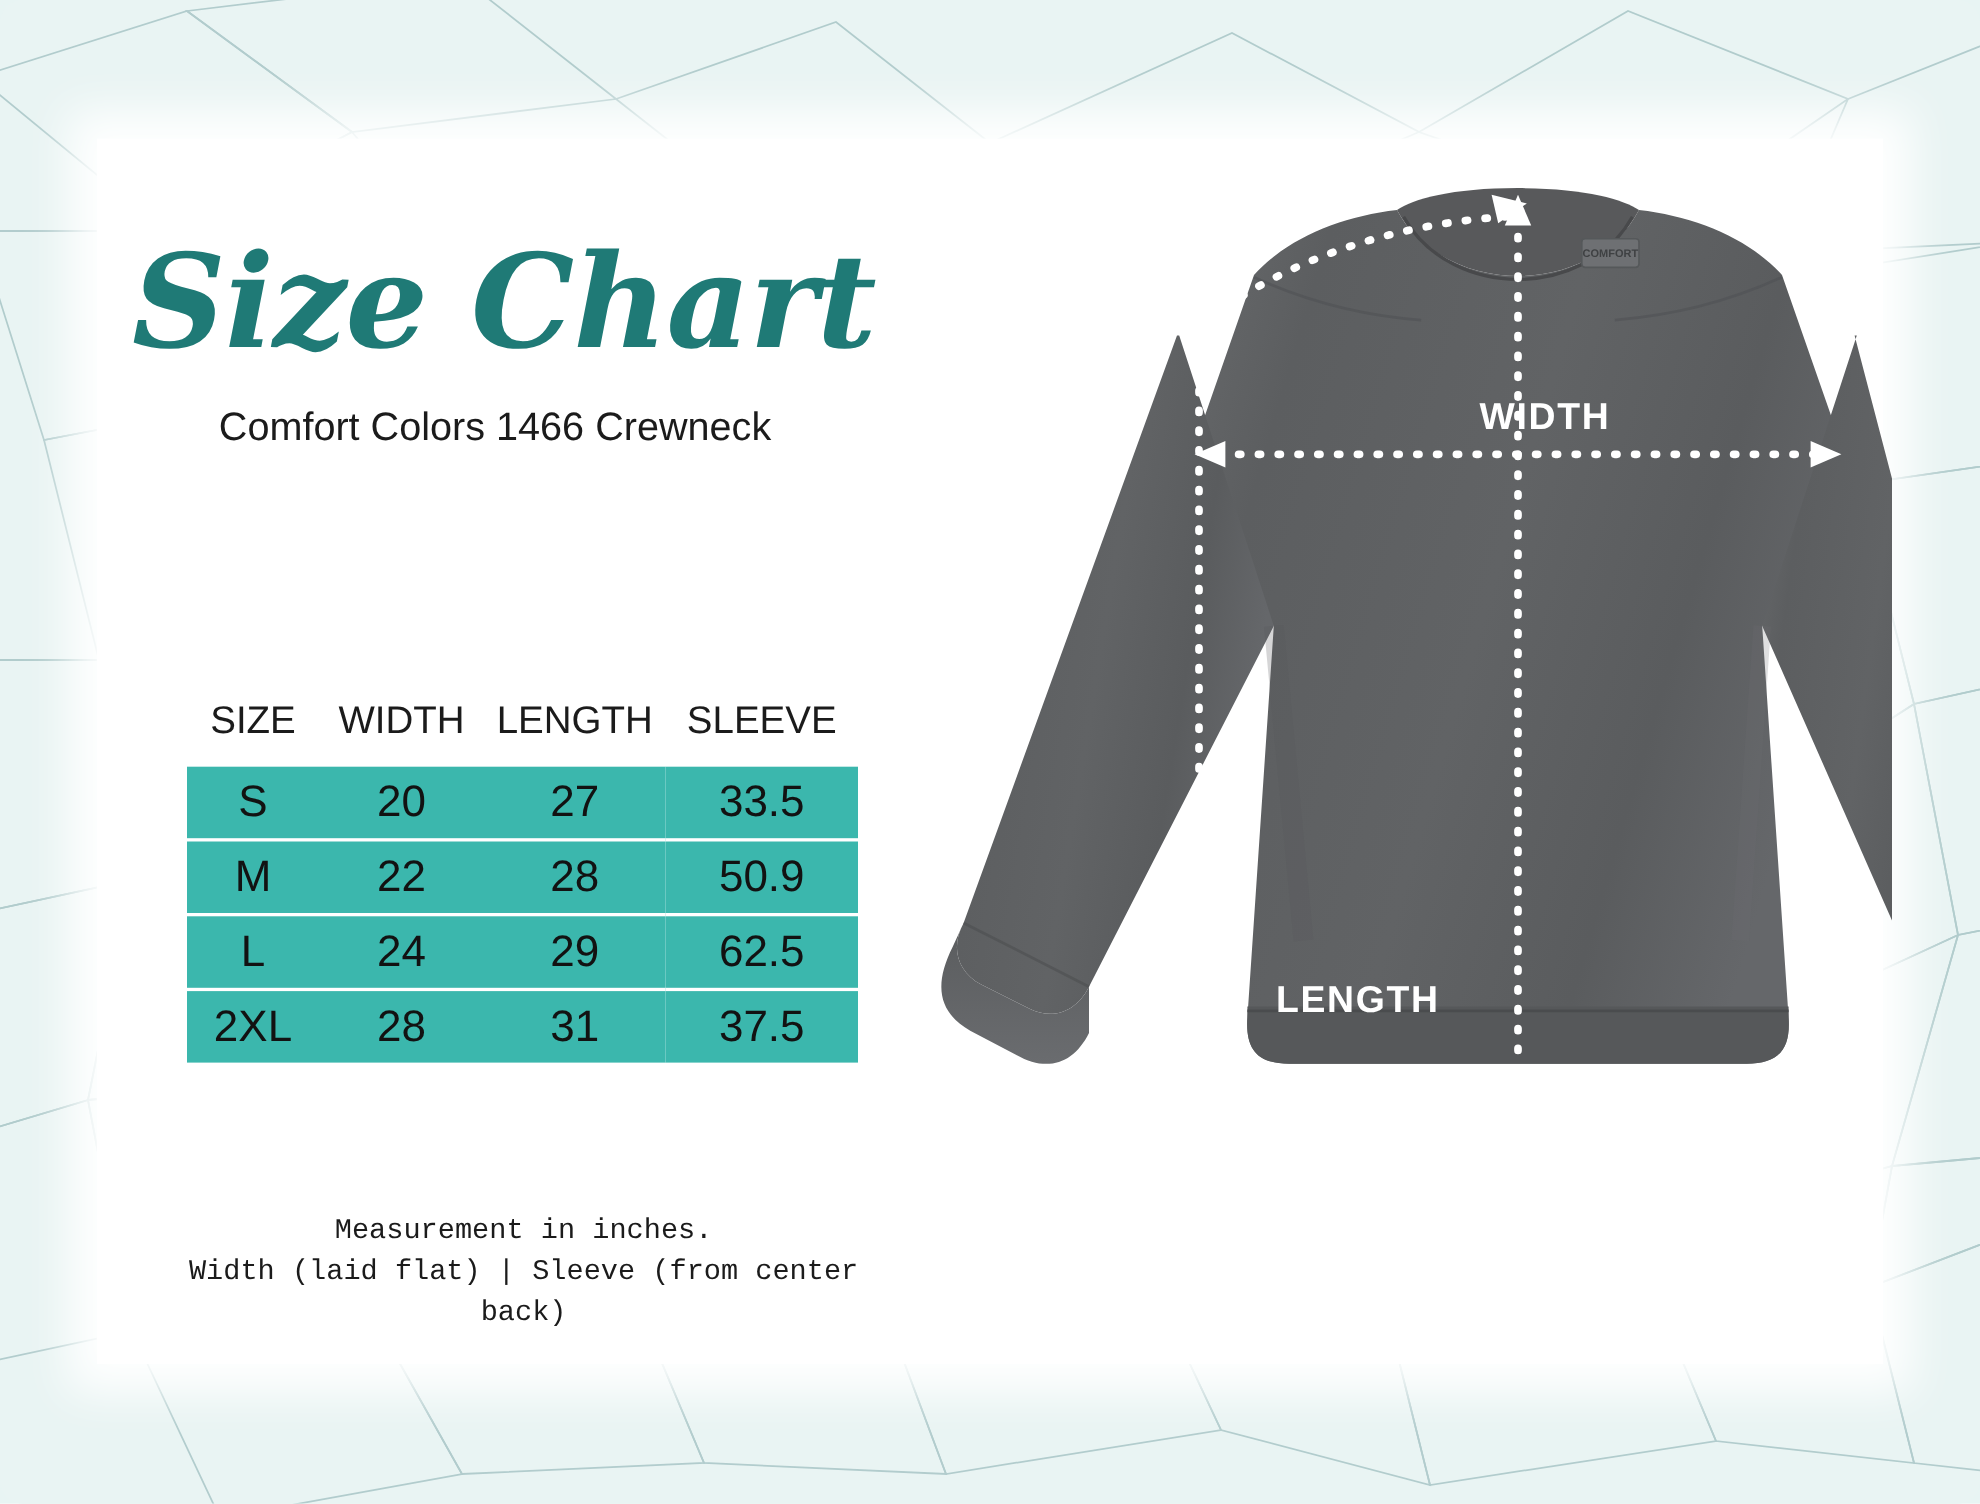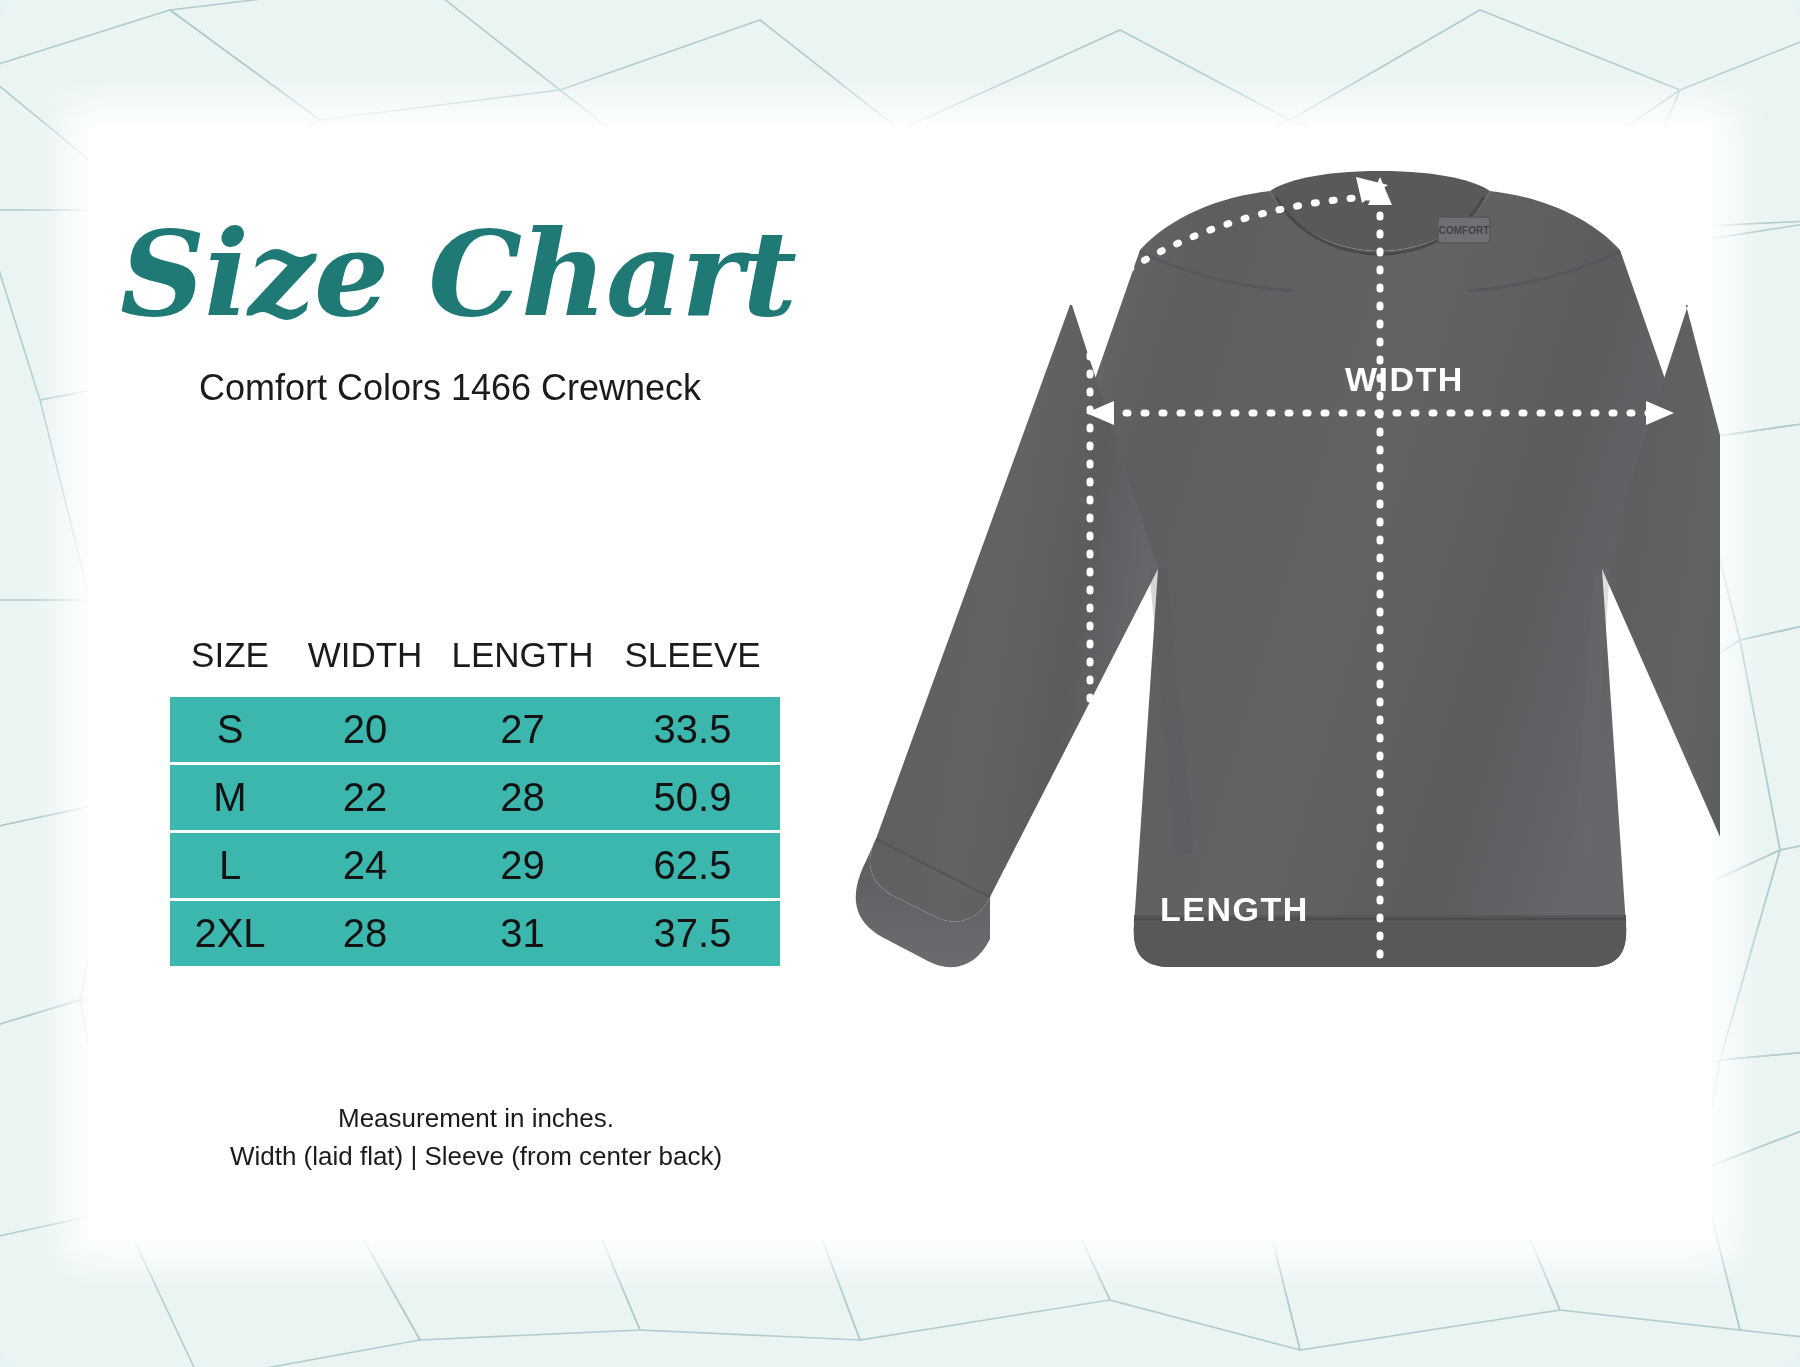--- a/index.html
+++ b/index.html
@@ -108,20 +108,21 @@
   .table-note {
     position: absolute;
     left: 170px;
     top: 1100px;
     width: 612px;
     text-align: center;
     font-size: 26px;
     color: #1b1b1b;
     line-height: 1.45;
     z-index: 4;
+    font-family: Liberation Mono, monospace;
   }
 
   
   .garment-area {
     position: absolute;
     left: 840px;
     top: 155px;
     width: 880px;
     height: 1070px;
     z-index: 4;

